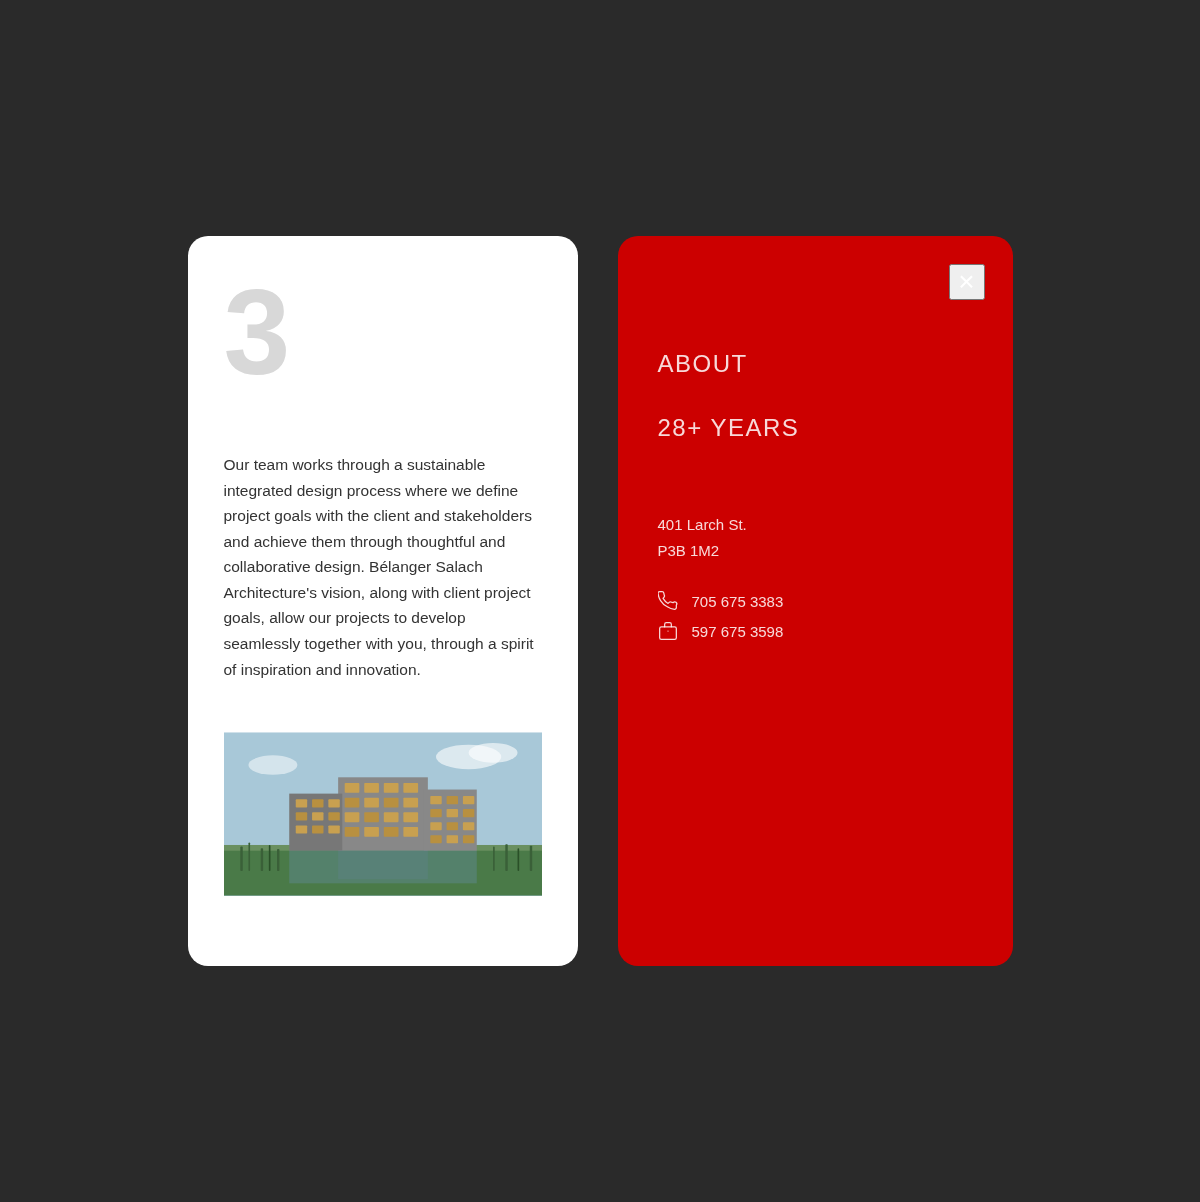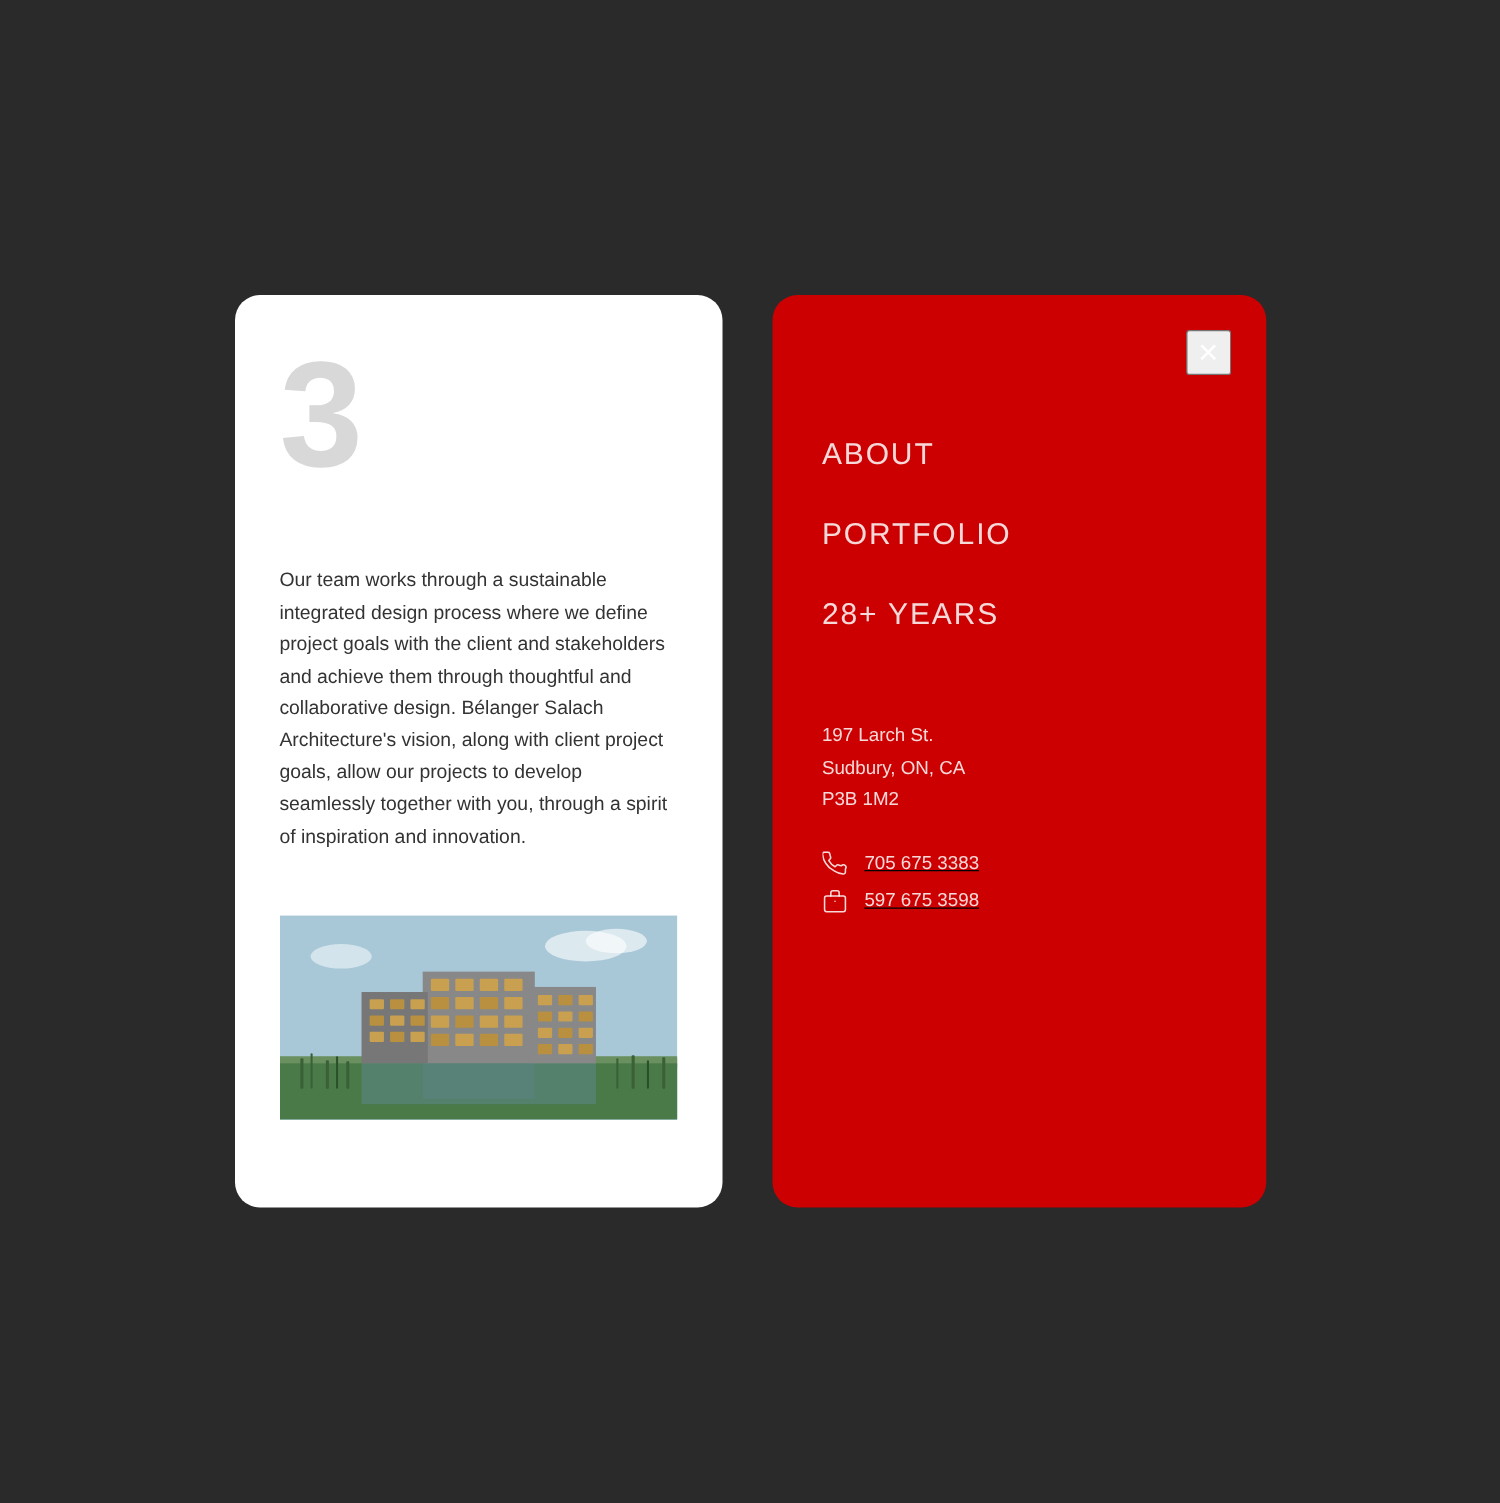--- a/index.html
+++ b/index.html
@@ -132,21 +132,20 @@
       font-size: 15px;
       color: rgba(255,255,255,0.85);
       line-height: 1.7;
     }
 
     .contact-item {
       display: flex;
       align-items: center;
       gap: 14px;
       margin-bottom: 10px;
-      text-decoration: underline;
     }
 
     .contact-text {
       font-size: 15px;
       color: rgba(255,255,255,0.85);
     }
 
     svg.icon {
       width: 20px;
       height: 20px;
@@ -240,28 +239,26 @@
     </div>
   </div>
 
   <div class="red-card">
     <button class="close-button">
       <span class="close-x">×</span>
     </button>
 
     <nav class="nav-menu">
       <div class="nav-item">ABOUT</div>
-      <div class="nav-item">PORTFOLIO</div>
       <div class="nav-item">28+ YEARS</div>
     </nav>
 
     <div class="contact-section">
       <div class="address-block">
-        <div class="address-line">197 Larch St.</div>
-        <div class="address-line">Sudbury, ON, CA</div>
+        <div class="address-line">401 Larch St.</div>
         <div class="address-line">P3B 1M2</div>
       </div>
 
       <div class="contact-item">
         <svg class="icon" viewBox="0 0 24 24">
           <path d="M22 16.92v3a2 2 0 01-2.18 2 19.79 19.79 0 01-8.63-3.07A19.5 19.5 0 013.07 11.5a19.79 19.79 0 01-3.07-8.68A2 2 0 012 .82h3a2 2 0 012 1.72c.127.96.361 1.903.7 2.81a2 2 0 01-.45 2.11L6.09 8.91a16 16 0 006 6l1.27-1.27a2 2 0 012.11-.45c.907.339 1.85.573 2.81.7A2 2 0 0122 16.92z"></path>
         </svg>
         <span class="contact-text">705 675 3383</span>
       </div>
 

